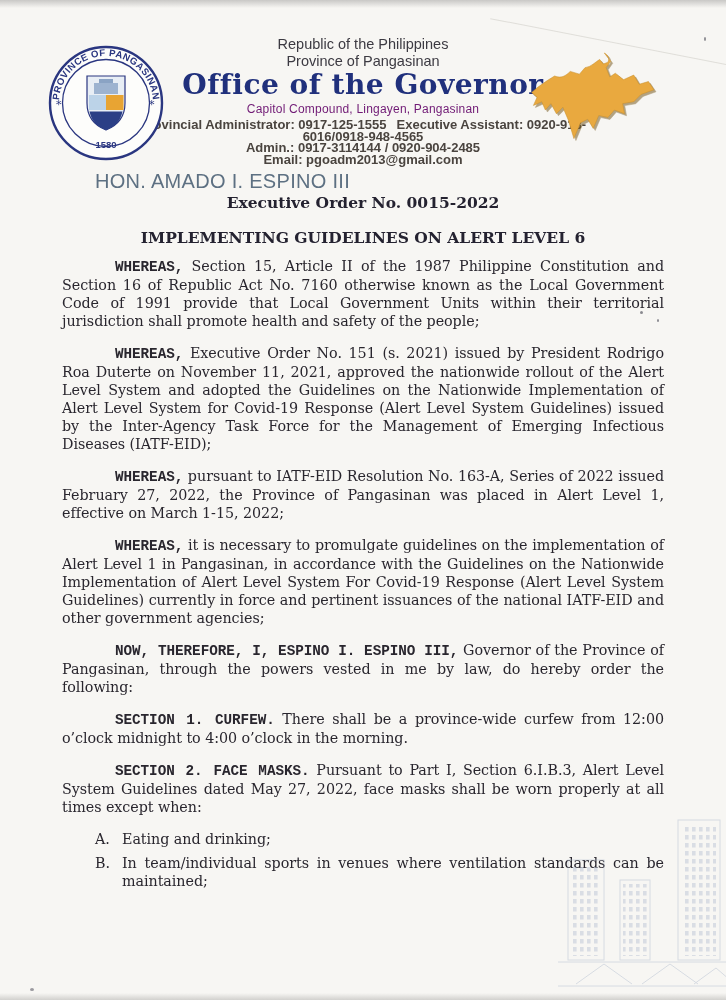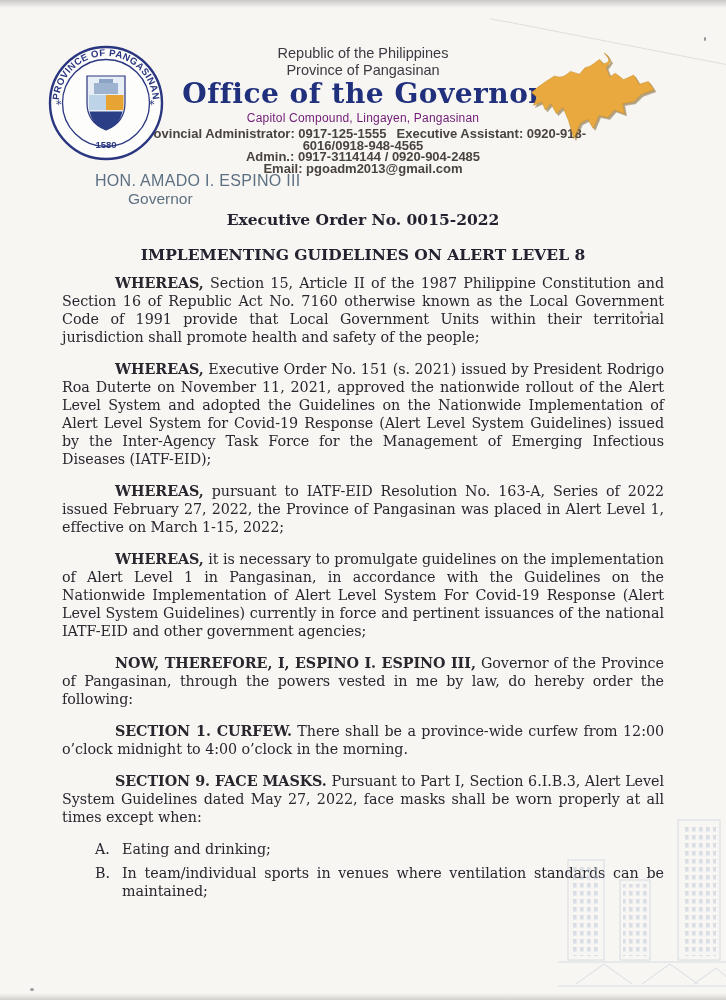--- a/index.html
+++ b/index.html
@@ -19,45 +19,45 @@
   .speck.s1{left:640px;top:311px;width:3px;height:3px;}
   .speck.s2{left:657px;top:319px;width:2px;height:3px;}
   .speck.s3{left:704px;top:37px;width:2px;height:4px;}
   .speck.s4{left:30px;top:988px;width:4px;height:3px;background:#9b9aa0;}
 
   
   .header{position:relative;height:158px;}
   .seal{position:absolute;left:46px;top:43px;}
   .map-wrap{position:absolute;left:527px;top:47px;}
   .map-wrap svg{filter:drop-shadow(2px 2.5px 0 rgba(122,92,36,.55));}
-  .header-center{width:470px;margin:0 auto;padding-top:45px;text-align:center;
+  .header-center{width:470px;margin:0 auto;padding-top:36px;text-align:center;
     font-family:"Liberation Sans",sans-serif;color:#3c3a42;}
   .h-republic,.h-province{font-size:14.5px;line-height:17px;}
   .h-office{font-family:"DejaVu Serif",serif;font-weight:bold;font-size:28px;line-height:30px;
     color:#20307c;letter-spacing:.5px;}
   .h-address{font-size:12px;line-height:19px;color:#701a75;letter-spacing:.2px;text-align:center;}
   .h-contact{font-size:13px;line-height:11.5px;color:#4a443f;font-weight:bold;}
   .h-contact .gap{display:inline-block;width:10px;}
 
   
   .signatory{margin:14px 0 0 95px;font-family:"Liberation Sans",sans-serif;color:#5d7082;}
-  .sig-name{font-size:16px;line-height:18px;letter-spacing:.3px;}
+  .sig-name{font-size:20px;line-height:18px;letter-spacing:.3px;}
   .sig-title{font-size:15.5px;line-height:17px;margin-left:33px;}
 
   
   .order-no{text-align:center;font-weight:bold;font-size:15.5px;line-height:19px;
     margin-top:3px;color:#242230;}
   .doc-title{text-align:center;font-weight:bold;font-size:15.5px;line-height:19px;
     margin-top:16px;color:#242230;}
 
   
   .doc-body{margin:10px 62px 0;color:#29262e;font-size:14.3px;line-height:18px;
     letter-spacing:-.05px;}
   .para{margin:0 0 14px;text-align:justify;text-indent:53px;}
-  .lead{font-weight:bold;}
+  .lead{font-weight:bold;font-family:Liberation Mono, monospace;}
   .exceptions{margin:2px 0 0 33px;}
   .li{display:flex;margin:0 0 5px;line-height:18.5px;}
   .li .marker{flex:none;width:27px;}
   .li .li-text{flex:1;text-align:justify;}
 
   
   .watermark{position:absolute;right:-4px;bottom:4px;opacity:.45;pointer-events:none;}
 </style>
 </head>
 <body>
@@ -132,44 +132,43 @@
                L 45,79 L 51,99 L 58,82 L 66,78 L 72,88 L 78,74 L 88,76
                L 95,68 L 106,72 L 104,61 L 116,59 L 124,51 L 138,46
                L 132,37 L 122,40 L 116,30 L 105,35 L 96,28 L 90,32
                L 86,22 L 91,15 Z" fill="#e9a93f" stroke="#c98f2e" stroke-width="0.6"></path>
     </svg>
   </div>
 </div>
 
 <div class="signatory">
   <div class="sig-name">HON. AMADO I. ESPINO III</div>
-  <div class="sig-title">Governor</div>
 </div>
 
 <div class="order-no">Executive Order No. 0015-2022</div>
 <div class="doc-title">
-  <div>IMPLEMENTING GUIDELINES ON ALERT LEVEL 8</div>
+  <div>IMPLEMENTING GUIDELINES ON ALERT LEVEL 6</div>
 </div>
 
 <div class="doc-body">
 
   <p class="para"><b class="lead">WHEREAS,</b><span> Section 15, Article II of the 1987 Philippine Constitution and Section 16 of Republic Act No. 7160 otherwise known as the Local Government Code of 1991 provide that Local Government Units within their territorial jurisdiction shall promote health and safety of the people;</span></p>
 
 
   <p class="para"><b class="lead">WHEREAS,</b><span> Executive Order No. 151 (s. 2021) issued by President Rodrigo Roa Duterte on November 11, 2021, approved the nationwide rollout of the Alert Level System and adopted the Guidelines on the Nationwide Implementation of Alert Level System for Covid-19 Response (Alert Level System Guidelines) issued by the Inter-Agency Task Force for the Management of Emerging Infectious Diseases (IATF-EID);</span></p>
 
   <p class="para"><b class="lead">WHEREAS,</b><span> pursuant to IATF-EID Resolution No. 163-A, Series of 2022 issued February 27, 2022, the Province of Pangasinan was placed in Alert Level 1, effective on March 1-15, 2022;</span></p>
 
   <p class="para"><b class="lead">WHEREAS,</b><span> it is necessary to promulgate guidelines on the implementation of Alert Level 1 in Pangasinan, in accordance with the Guidelines on the Nationwide Implementation of Alert Level System For Covid-19 Response (Alert Level System Guidelines) currently in force and pertinent issuances of the national IATF-EID and other government agencies;</span></p>
 
   <p class="para"><b class="lead">NOW, THEREFORE, I, ESPINO I. ESPINO III,</b><span> Governor of the Province of Pangasinan, through the powers vested in me by law, do hereby order the following:</span></p>
 
   <p class="para"><b class="lead">SECTION 1. CURFEW.</b><span> There shall be a province-wide curfew from 12:00 o’clock midnight to 4:00 o’clock in the morning.</span></p>
 
-  <p class="para"><b class="lead">SECTION 9. FACE MASKS.</b><span> Pursuant to Part I, Section 6.I.B.3, Alert Level System Guidelines dated May 27, 2022, face masks shall be worn properly at all times except when:</span></p>
+  <p class="para"><b class="lead">SECTION 2. FACE MASKS.</b><span> Pursuant to Part I, Section 6.I.B.3, Alert Level System Guidelines dated May 27, 2022, face masks shall be worn properly at all times except when:</span></p>
 
   <div class="exceptions">
     <div class="li">
       <span class="marker">A.</span>
       <span class="li-text">Eating and drinking;</span>
     </div>
     <div class="li">
       <span class="marker">B.</span>
       <span class="li-text">In team/individual sports in venues where ventilation standards can be maintained;</span>
     </div>

